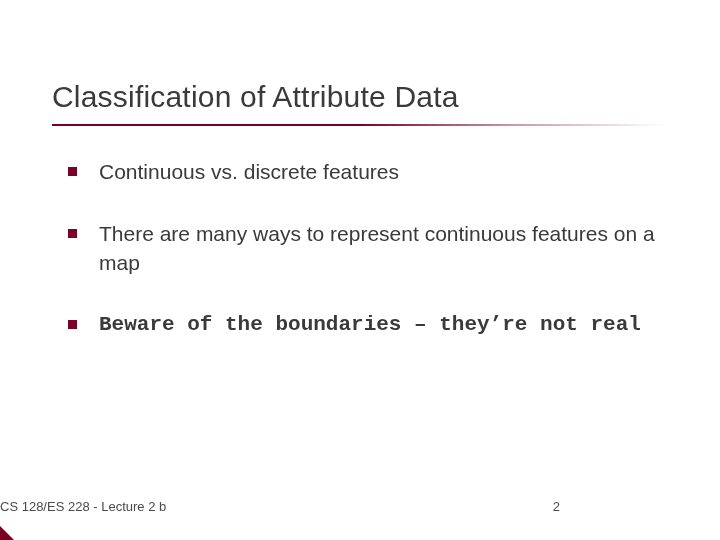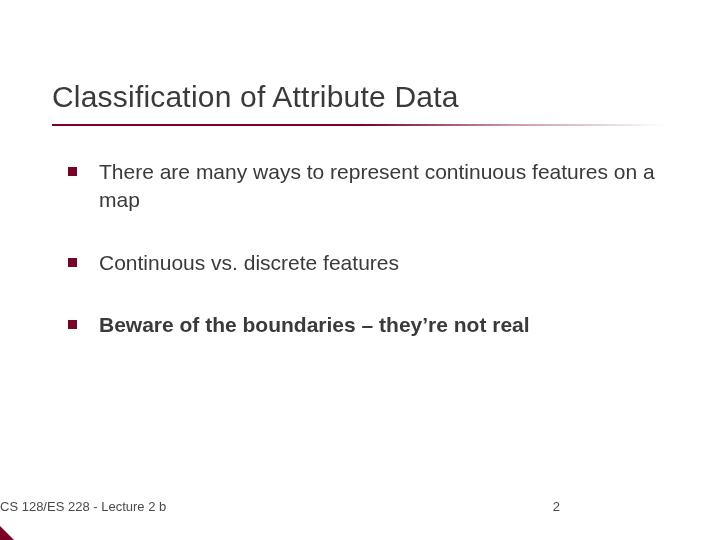--- a/index.html
+++ b/index.html
@@ -58,20 +58,21 @@
     margin-right: 22px;
     flex-shrink: 0;
   }
   .bullet-text {
     font-size: 21px;
     line-height: 1.35;
     color: #3a3a3a;
   }
   .bold {
     font-weight: 700;
+    font-family: Liberation Mono, monospace;
   }
   .footer-center {
     position: absolute;
     bottom: 26px;
     width: 720px;
     text-align: left;
     font-size: 13px;
     color: #4a4a4a;
   }
   .footer-right {
@@ -96,26 +97,26 @@
 
 <div class="slide">
 
   <div class="title">Classification of Attribute Data</div>
   <div class="title-underline"></div>
 
   <div class="content">
 
     <div class="bullet-row">
       <div class="bullet-marker"></div>
-      <div class="bullet-text">There are many ways to represent continuous features on a map</div>
+      <div class="bullet-text">Continuous vs. discrete features</div>
     </div>
 
     <div class="bullet-row">
       <div class="bullet-marker"></div>
-      <div class="bullet-text">Continuous vs. discrete features</div>
+      <div class="bullet-text">There are many ways to represent continuous features on a map</div>
     </div>
 
     <div class="bullet-row">
       <div class="bullet-marker"></div>
       <div class="bullet-text bold">Beware of the boundaries – they’re not real</div>
     </div>
 
   </div>
 
   <div class="footer-center">CS 128/ES 228 - Lecture 2 b</div>

